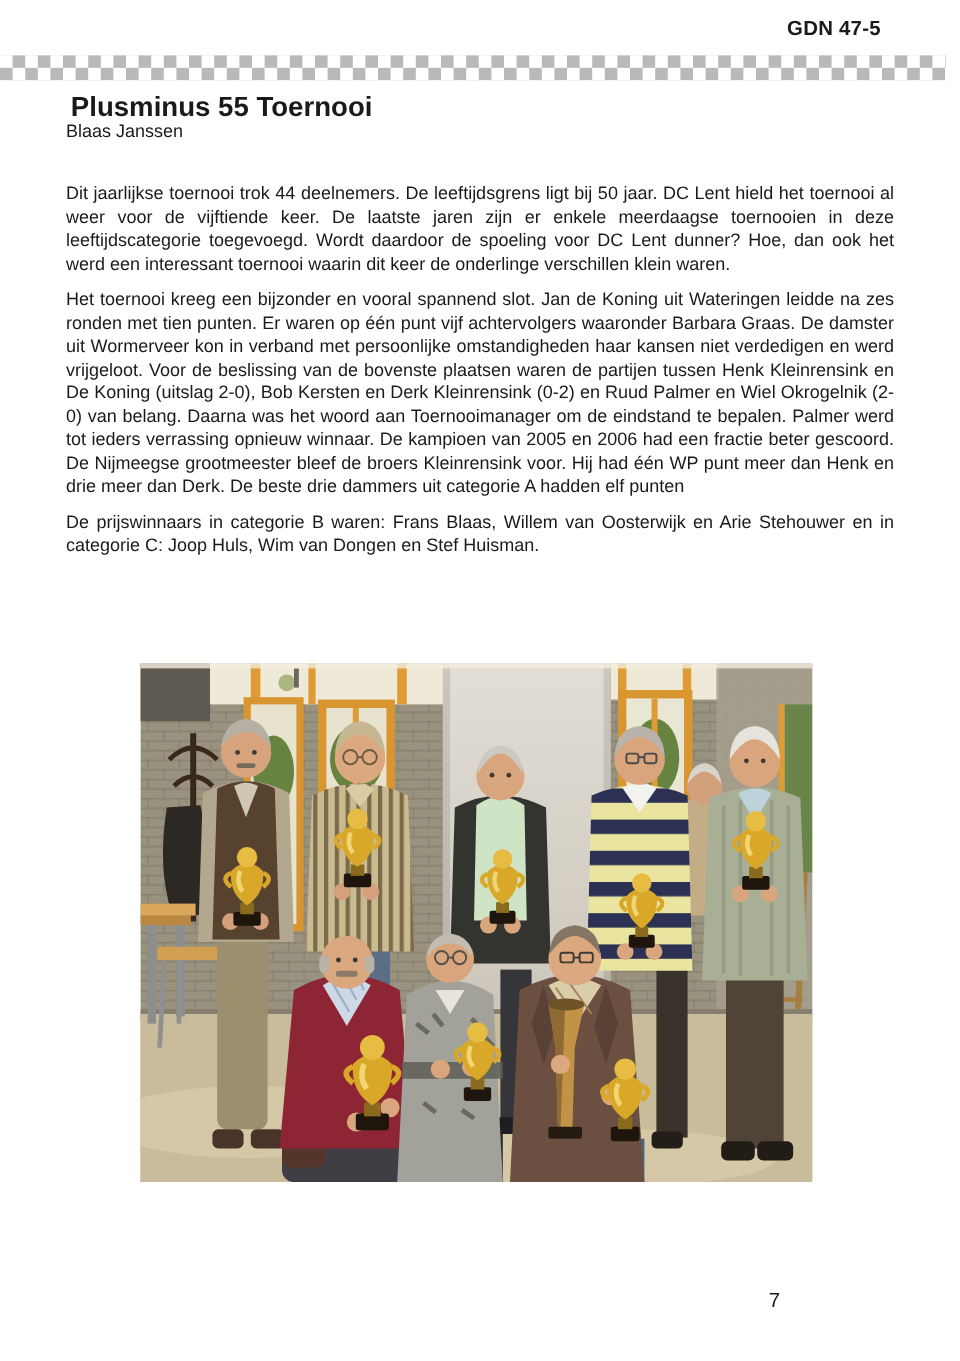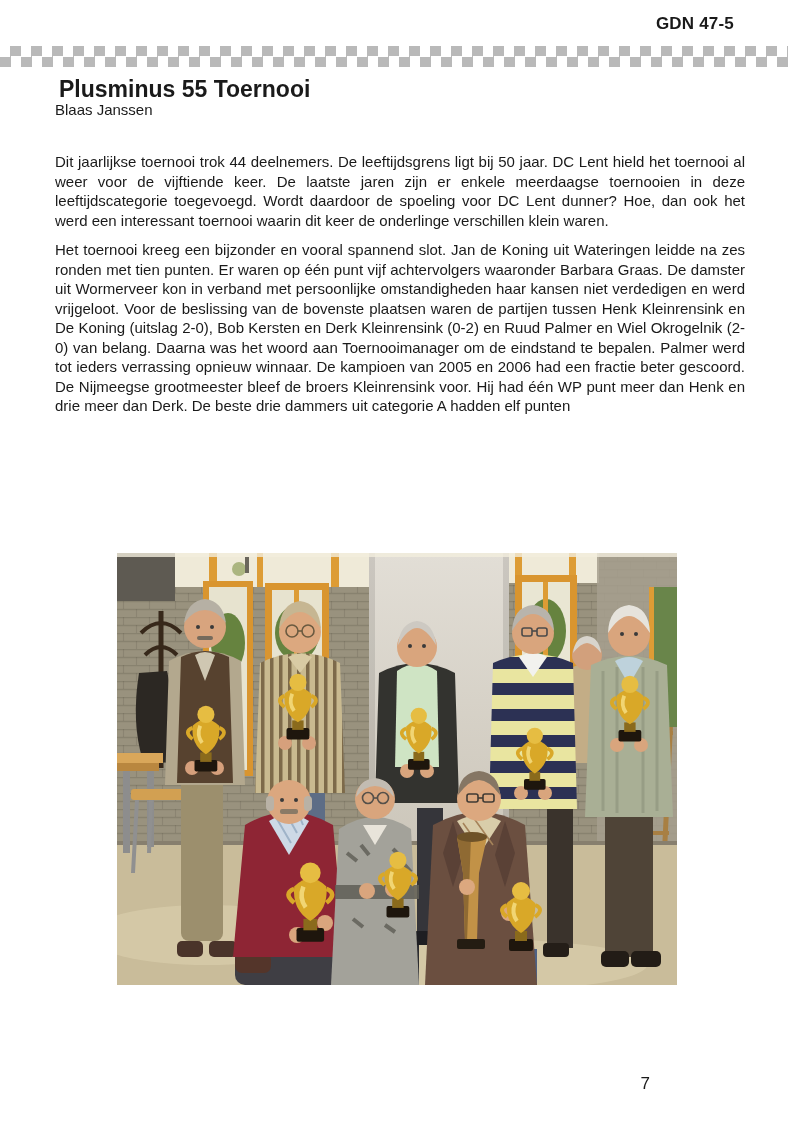--- a/index.html
+++ b/index.html
@@ -88,20 +88,21 @@
   <div class="issue-label">GDN 47-5</div>
 
   <div class="checker-strip top"></div>
 
   <h1 class="article-title">Plusminus 55 Toernooi</h1>
   <div class="article-author">Blaas Janssen</div>
 
   <div class="body-text">
     <p>Dit jaarlijkse toernooi trok 44 deelnemers. De leeftijdsgrens ligt bij 50 jaar. DC Lent hield het toernooi al weer voor de vijftiende keer. De laatste jaren zijn er enkele meerdaagse toernooien in deze leeftijdscategorie toegevoegd. Wordt daardoor de spoeling voor DC Lent dunner? Hoe, dan ook het werd een interessant toernooi waarin dit keer de onderlinge verschillen klein waren.</p>
     <p>Het toernooi kreeg een bijzonder en vooral spannend slot. Jan de Koning uit Wateringen leidde na zes ronden met tien punten. Er waren op één punt vijf achtervolgers waaronder Barbara Graas. De damster uit Wormerveer kon in verband met persoonlijke omstandigheden haar kansen niet verdedigen en werd vrijgeloot. Voor de beslissing van de bovenste plaatsen waren de partijen tussen Henk Kleinrensink en De Koning (uitslag 2-0), Bob Kersten en Derk Kleinrensink (0-2) en Ruud Palmer en Wiel Okrogelnik (2-0) van belang. Daarna was het woord aan Toernooimanager om de eindstand te bepalen. Palmer werd tot ieders verrassing opnieuw winnaar. De kampioen van 2005 en 2006 had een fractie beter gescoord. De Nijmeegse grootmeester bleef de broers Kleinrensink voor. Hij had één WP punt meer dan Henk en drie meer dan Derk. De beste drie dammers uit categorie A hadden elf punten</p>
+    <p>De prijswinnaars in categorie B waren: Frans Blaas, Willem van Oosterwijk en Arie Stehouwer en in categorie C: Joop Huls, Wim van Dongen en Stef Huisman.</p>
   </div>
 
   <figure class="photo-figure">
     <svg width="560" height="432" viewBox="0 0 560 432">
       <defs>
         <pattern id="bp" width="26" height="16" patternUnits="userSpaceOnUse">
           <rect width="26" height="16" fill="#99927e"></rect>
           <path d="M0 0.5 H26 M0 8.5 H26" stroke="rgba(60,55,45,0.18)" stroke-width="1.4" fill="none"></path>
           <path d="M6.5 0 V8 M19.5 8 V16" stroke="rgba(60,55,45,0.15)" stroke-width="1.2" fill="none"></path>
         </pattern>

